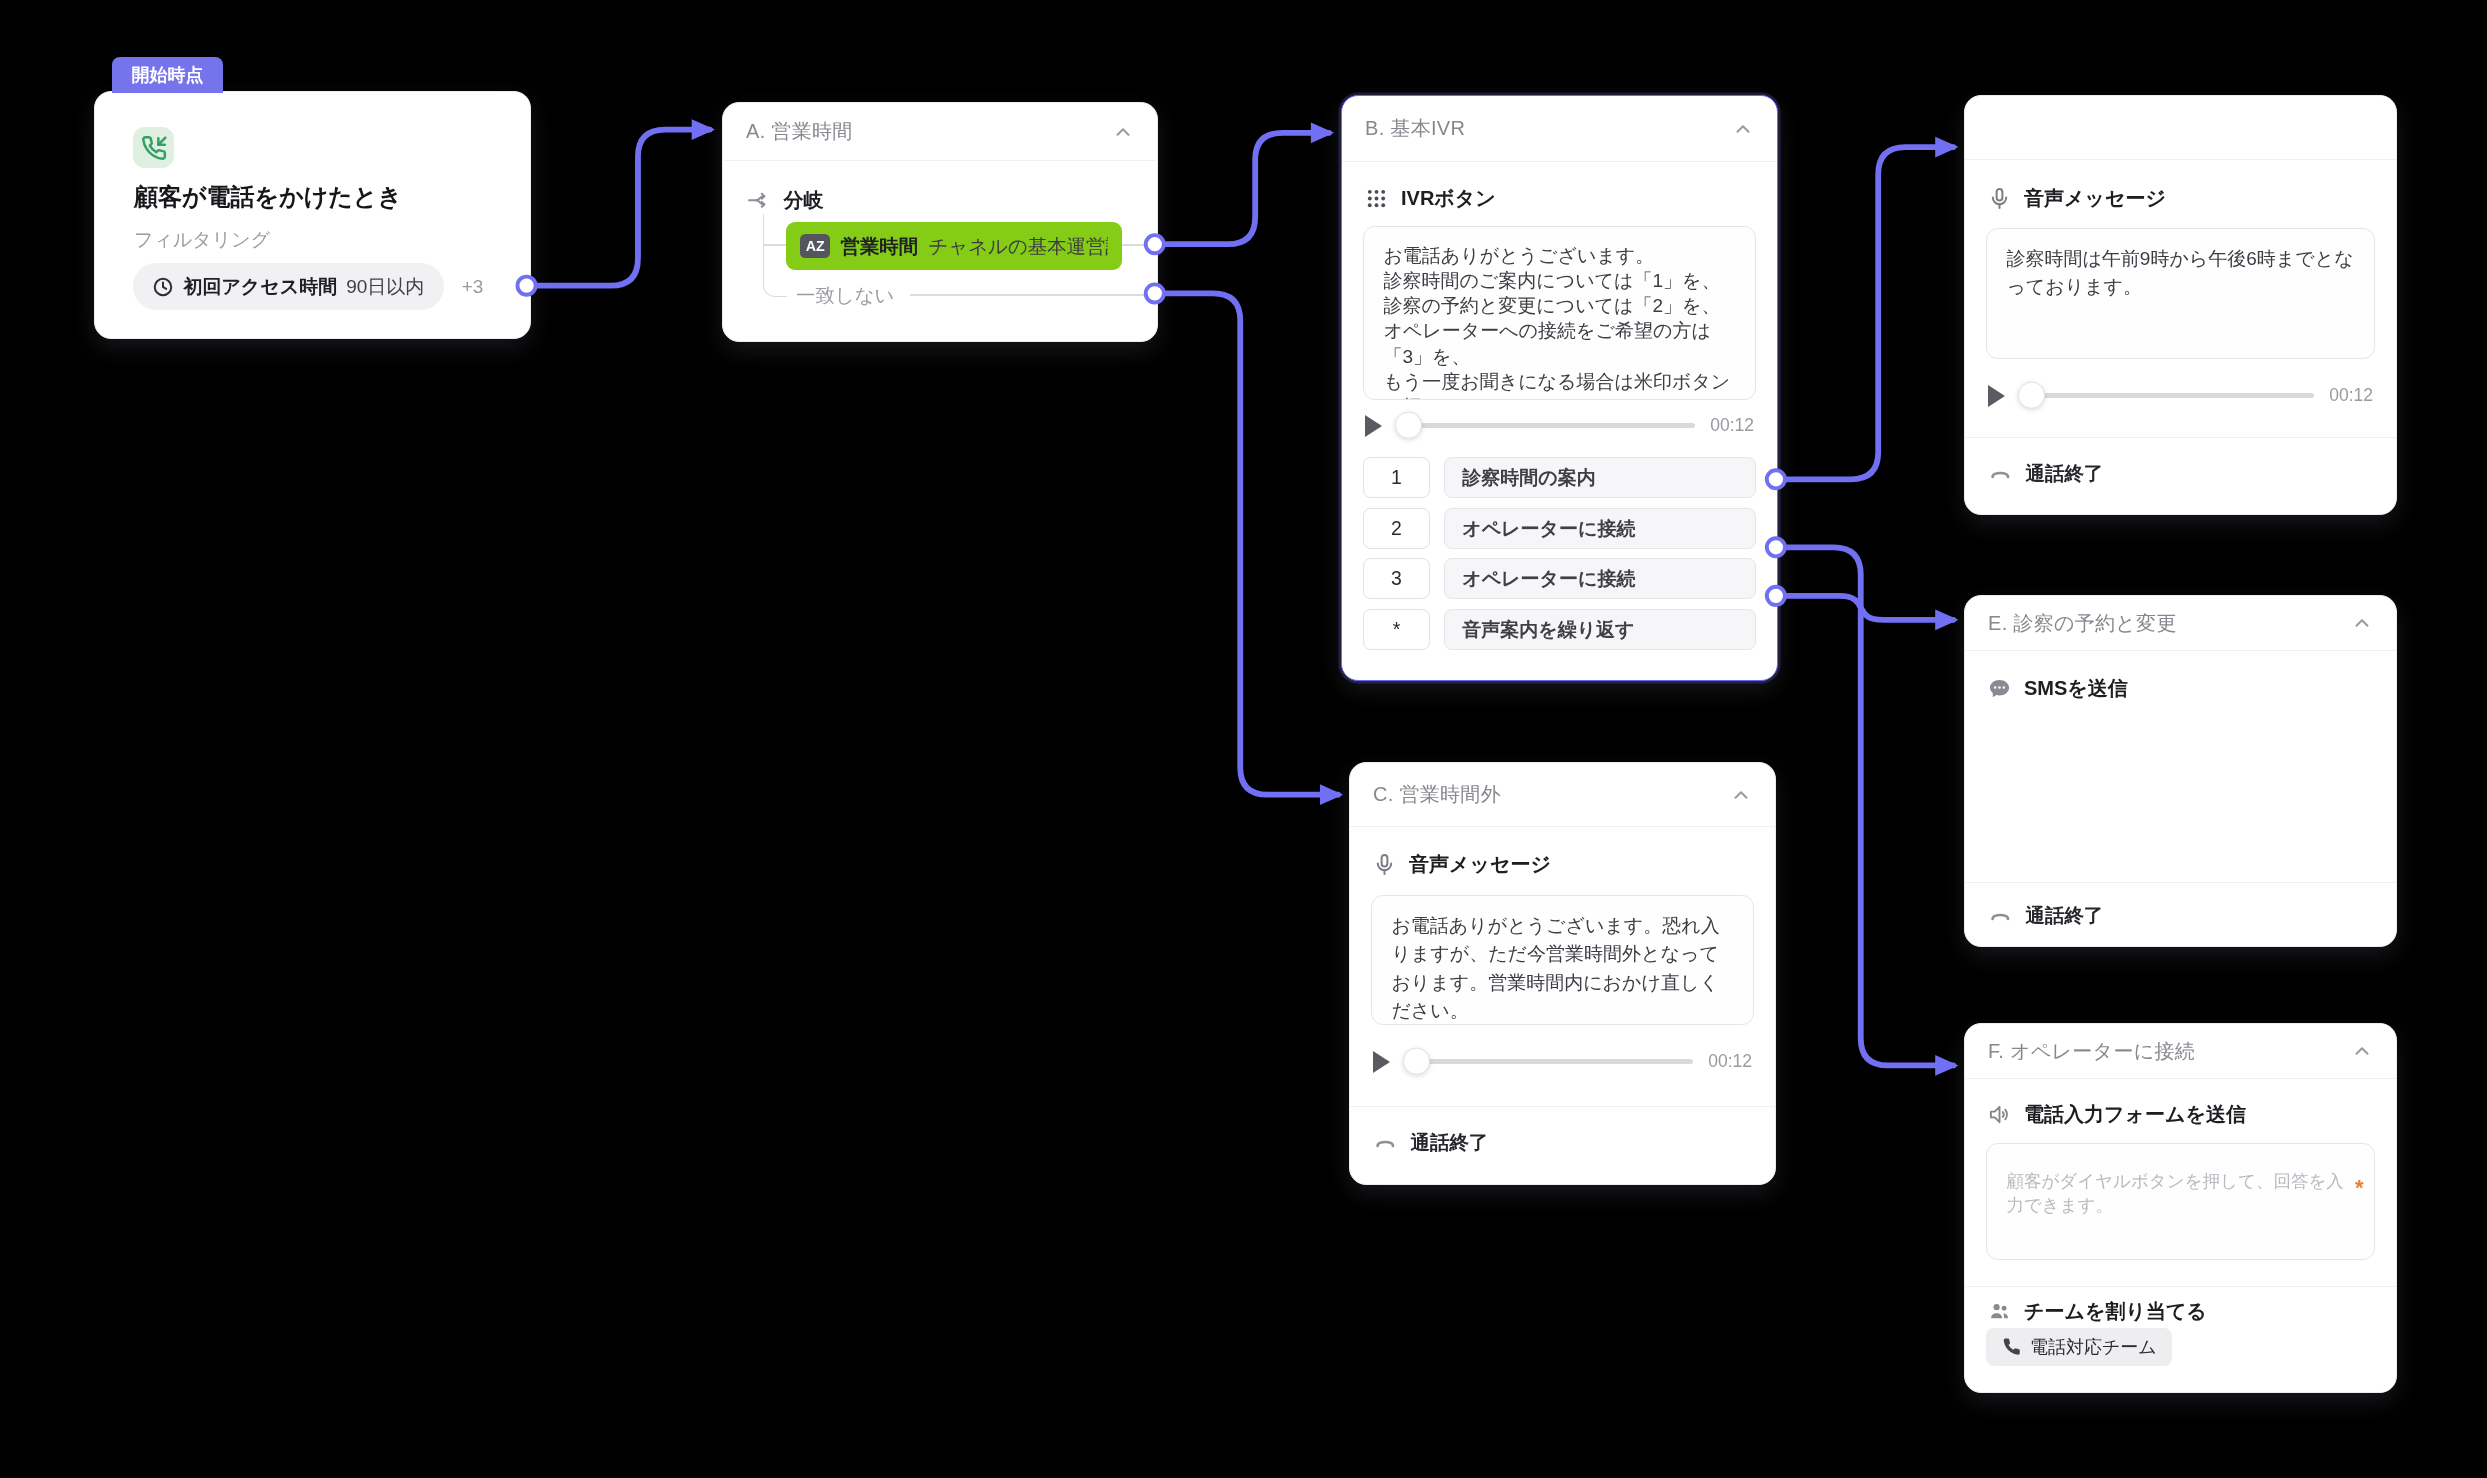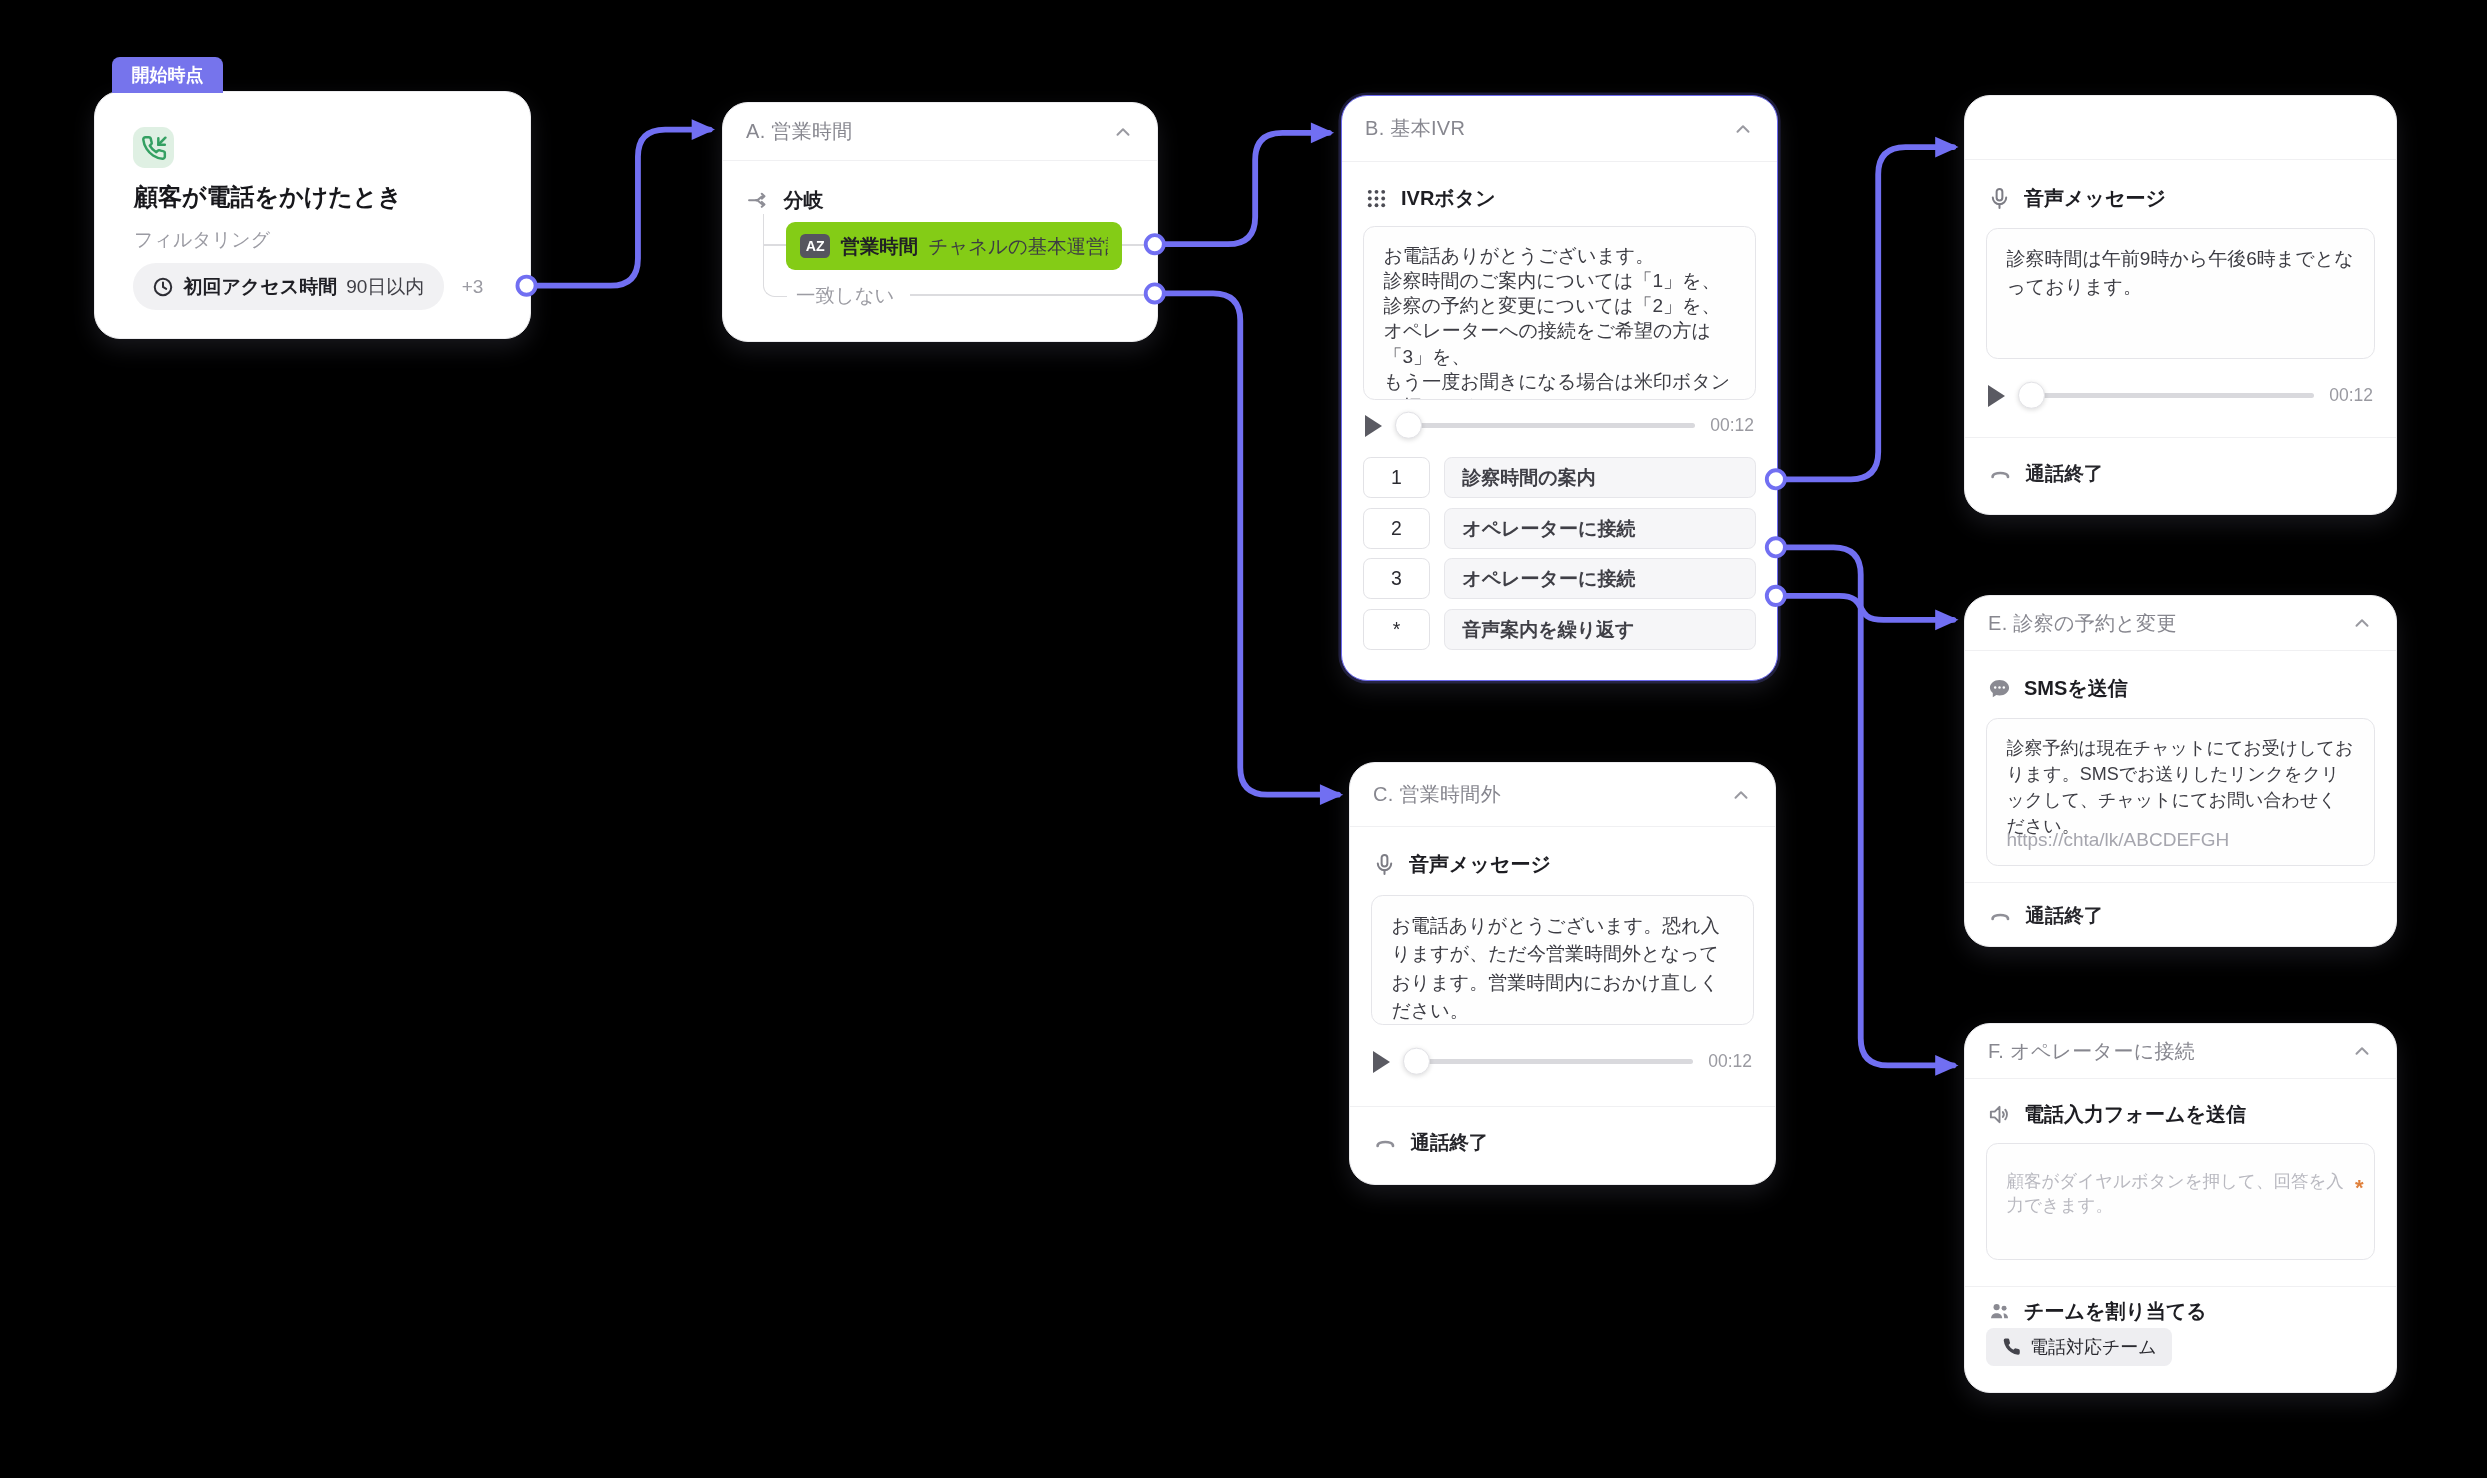--- a/index.html
+++ b/index.html
@@ -4,21 +4,21 @@
 <style>
   html,body{margin:0;padding:0;}
   body{
     width:2487px;height:1478px;position:relative;overflow:hidden;
     background:#000000;
     font-family:"Liberation Sans","DejaVu Sans",sans-serif;
     -webkit-font-smoothing:antialiased;
   }
   
   .node{
-    position:absolute;background:#ffffff;border:1.3px solid #ececef;border-radius:26px;
+    position:absolute;background:#ffffff;border:1.3px solid #ececef;border-radius:17px;
     box-shadow:0 9px 23px rgba(150,150,180,.16);
   }
   .node.selected{border:1.9px solid #6b69f0;box-shadow:0 0 0 2.6px rgba(113,111,242,.22),0 9px 23px rgba(150,150,180,.16);}
   .hdr{position:absolute;left:0;top:0;right:0;display:flex;align-items:center;justify-content:space-between;padding:0 23px;box-sizing:border-box;}
   .hdr-title{font-size:20px;color:#87878f;letter-spacing:0.3px;}
   .chev{display:flex;align-items:center;}
   .hr{position:absolute;left:0;right:0;height:1.3px;background:#f0f0f2;}
   .sect{position:absolute;left:23px;right:23px;display:flex;align-items:center;gap:13px;font-size:20px;font-weight:bold;color:#1d1d22;}
   .msgbox{position:absolute;left:21px;right:21px;border:1.3px solid #e5e5e9;border-radius:11.7px;background:#fefefe;box-sizing:border-box;padding:15.5px 19.4px;overflow:hidden;}
   .msg{font-size:19px;line-height:1.33;color:#3c3c43;white-space:pre-line;}
@@ -273,24 +273,20 @@
   <div class="sect" style="top:78px;height:28.5px;">
     <span class="icon">
       <svg width="23" height="23" viewBox="0 0 24 24">
         <path d="M12 3C6.5 3 2 6.6 2 11c0 2.2 1.1 4.2 3 5.6V21l3.7-2.1c1 .3 2.1.4 3.3.4 5.5 0 10-3.6 10-8.1S17.5 3 12 3z" fill="#8a8a92"></path>
         <circle cx="7.5" cy="11" r="1.3" fill="#fff"></circle>
           <circle cx="12" cy="11" r="1.3" fill="#fff"></circle>
           <circle cx="16.5" cy="11" r="1.3" fill="#fff"></circle>
       </svg>
     </span>
     <span>SMSを送信</span>
-  </div>
-  <div class="msgbox" style="top:122px;height:148px;">
-    <div class="msg" style="line-height:1.45;font-size:18px;">診察予約は現在チャットにてお受けしております。SMSでお送りしたリンクをクリックして、チャットにてお問い合わせください。</div>
-    <div class="linkline">https://chta/lk/ABCDEFGH</div>
   </div>
   <div class="hr" style="top:286px;"></div>
   <div class="endcall" style="top:303px;height:32px;">
     <span class="icon">
       <svg width="24.6" height="24.6" viewBox="0 0 24 24" fill="none" stroke="#8f8f97" stroke-width="2.6" stroke-linecap="round">
           <path d="M4.5 15.5c0-5 15-5 15 0"></path>
         </svg>
     </span>
     <span>通話終了</span>
   </div>

